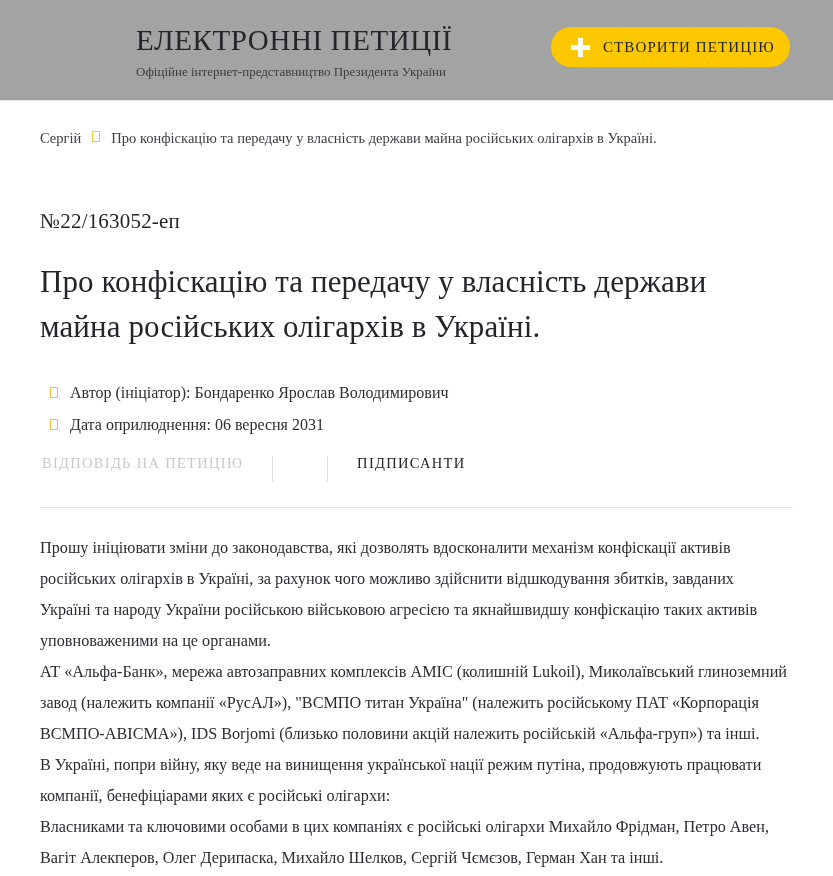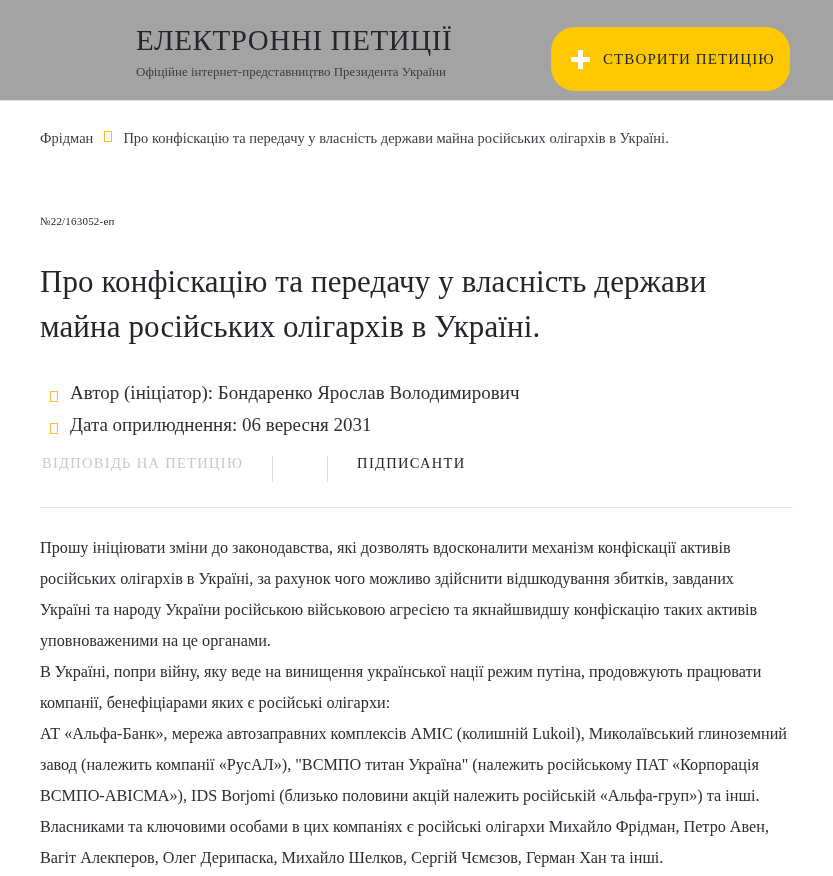--- a/index.html
+++ b/index.html
@@ -47,21 +47,21 @@
     color: #3a3c42;
     margin: 7px 0 0 0;
     white-space: nowrap;
   }
 
   .create-petition-button {
     position: absolute;
     left: 551px;
     top: 27px;
     width: 239px;
-    height: 64px;
+    height: 40px;
     border: none;
     border-radius: 24px;
     background: #fdc800;
     color: #23252b;
     display: flex;
     align-items: center;
     justify-content: flex-start;
     padding: 0 0 0 20px;
     cursor: pointer;
     font-family: "Liberation Serif", "DejaVu Serif", serif;
@@ -114,21 +114,21 @@
     flex: 0 0 auto;
   }
   .breadcrumb-current { color: #3c3e44; }
 
   
   .petition-wrap {
     padding: 0 40px;
   }
   .petition-number {
     margin: 63px 0 0 0;
-    font-size: 11px;
+    font-size: 21px;
     line-height: 20px;
     color: #23252b;
     letter-spacing: 0.2px;
   }
   .petition-title {
     margin: 28px 0 0 0;
     font-weight: 400;
     font-size: 31px;
     line-height: 45px;
     color: #23252b;
@@ -136,22 +136,22 @@
     letter-spacing: 0.1px;
   }
 
   .meta-list {
     margin: 34px 0 0 0;
     padding: 0;
     list-style: none;
   }
   .meta-item {
     display: flex;
-    align-items: flex-end;
-    font-size: 19px;
+    align-items: center;
+    font-size: 16px;
     line-height: 20px;
     color: #2d2f35;
     margin: 0 0 12px 0;
     padding-left: 10px;
   }
   .meta-icon {
     display: inline-block;
     width: 8px;
     height: 11px;
     border: 1.4px solid #fbc02d;
@@ -225,21 +225,21 @@
     <p class="brand-subtitle">Офіційне інтернет-представництво Президента України</p>
   </div>
 
   <button class="create-petition-button">
     <span class="plus-icon"></span>
     <span class="create-petition-label">СТВОРИТИ ПЕТИЦІЮ</span>
   </button>
 </header>
 
 <nav class="breadcrumb">
-  <a class="breadcrumb-home">Фрідман</a>
+  <a class="breadcrumb-home">Сергій</a>
   <span class="breadcrumb-sep"></span>
   <span class="breadcrumb-current">Про конфіскацію та передачу у власність держави майна російських олігархів в Україні.</span>
 </nav>
 
 <main class="petition-wrap">
 
   <div class="petition-number">№22/163052-еп</div>
 
   <h2 class="petition-title">Про конфіскацію та передачу у власність держави майна російських олігархів в Україні.</h2>
 
@@ -262,18 +262,18 @@
     <div class="tab-divider"></div>
     <div class="tab is-normal">
       <span>ПІДПИСАНТИ</span>
     </div>
   </div>
 
   <div class="tabs-rule"></div>
 
   <article class="petition-body">
     <p>Прошу ініціювати зміни до законодавства, які дозволять вдосконалити механізм конфіскації активів російських олігархів в Україні, за рахунок чого можливо здійснити відшкодування збитків, завданих Україні та народу України російською військовою агресією та якнайшвидшу конфіскацію таких активів уповноваженими на це органами.</p>
+    <p>АТ «Альфа-Банк», мережа автозаправних комплексів АМІС (колишній Lukoil), Миколаївський глиноземний завод (належить компанії «РусАЛ»), "ВСМПО титан Україна" (належить російському ПАТ «Корпорація ВСМПО-АВІСМА»), IDS Borjomi (близько половини акцій належить російській «Альфа-груп») та інші.</p>
     <p>В Україні, попри війну, яку веде на винищення української нації режим путіна, продовжують працювати компанії, бенефіціарами яких є російські олігархи:</p>
-    <p>АТ «Альфа-Банк», мережа автозаправних комплексів АМІС (колишній Lukoil), Миколаївський глиноземний завод (належить компанії «РусАЛ»), "ВСМПО титан Україна" (належить російському ПАТ «Корпорація ВСМПО-АВІСМА»), IDS Borjomi (близько половини акцій належить російській «Альфа-груп») та інші.</p>
     <p>Власниками та ключовими особами в цих компаніях є російські олігархи Михайло Фрідман, Петро Авен, Вагіт Алекперов, Олег Дерипаска, Михайло Шелков, Сергій Чємєзов, Герман Хан та інші.</p>
   </article>
 
 </main>
 
 </body></html>

